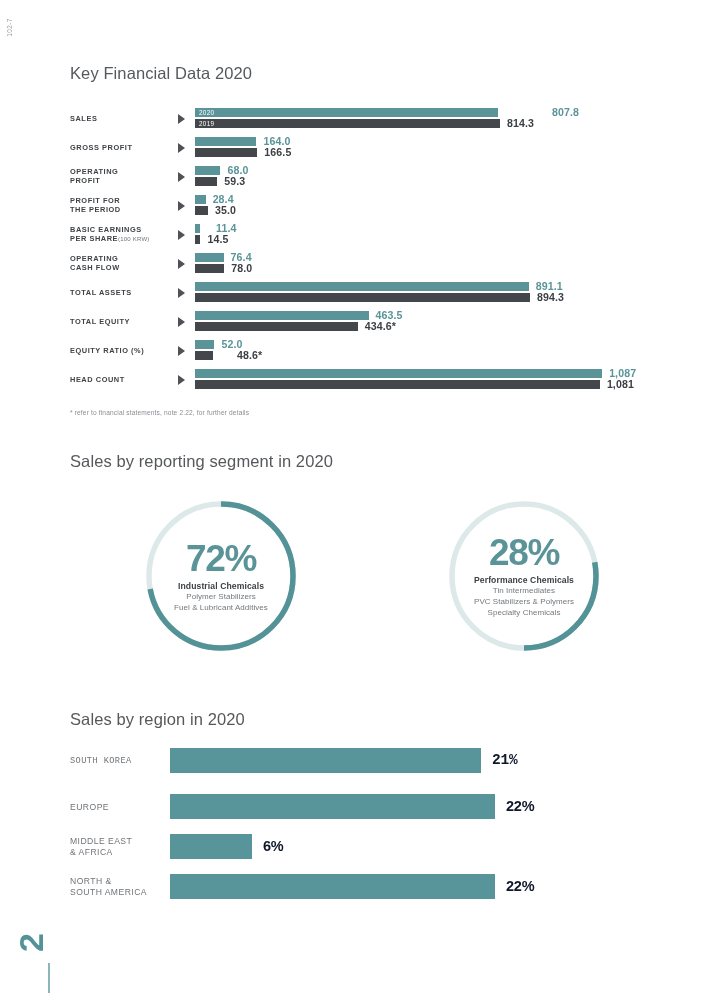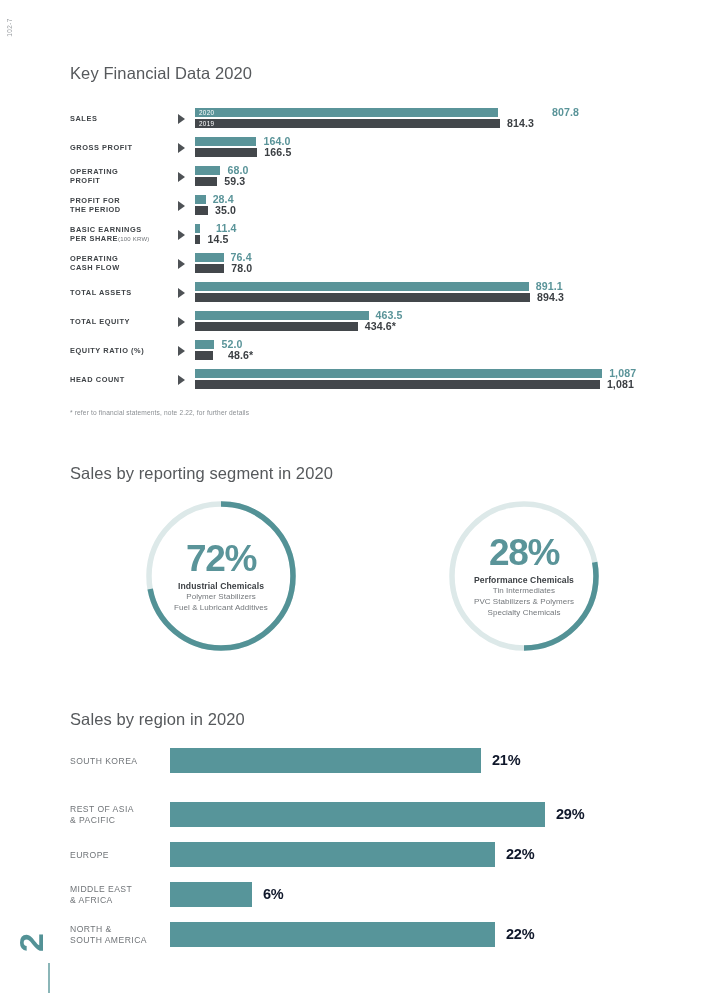--- a/index.html
+++ b/index.html
@@ -36,21 +36,21 @@
     background:#8bb6b8;
   }
 
   
   .h-section {
     position:absolute; left:70px;
     font-size:16.5px; font-weight:normal; color:#56595c;
     letter-spacing:.1px;
   }
   #h-kfd  { top:64px;text-align:right; }
-  #h-seg  { top:464px;text-align:right; }
+  #h-seg  { top:452px;text-align:right; }
   #h-reg  { top:710px; }
 
   
   #kfd { position:absolute; left:70px; top:108px; width:600px; }
   .kfd-row { position:relative; height:0; }
   .kfd-label {
     position:absolute; left:0; width:108px;
     font-size:7.4px; font-weight:bold; letter-spacing:.55px;
     color:#3f4347; line-height:9.2px; text-transform:uppercase;
   }
@@ -203,21 +203,21 @@
       <div class="bar-val y2020" style="top: -2px; left: 305.602px;">463.5</div>
       <div class="bar y2019" style="top: 11px; width: 162.777px;"></div>
       <div class="bar-val y2019" style="top: 9px; left: 294.777px;">434.6*</div>
     </div>
     <div class="kfd-row" style="height: 22px; position: relative; margin-bottom: 7px;">
       <div class="kfd-label" style="top: 6px;"><span>EQUITY RATIO (%)</span></div>
       <div class="arrow" style="top: 6px;"></div>
       <div class="bar y2020" style="top: 0px; width: 19.4764px;"></div>
       <div class="bar-val y2020" style="top: -2px; left: 151.476px;">52.0</div>
       <div class="bar y2019" style="top: 11px; width: 18.2029px;"></div>
-      <div class="bar-val y2019" style="top: 9px; left: 158px;">48.6*</div>
+      <div class="bar-val y2019" style="top: 9px; left: 167px;">48.6*</div>
     </div>
     <div class="kfd-row" style="height: 22px; position: relative; margin-bottom: 7px;">
       <div class="kfd-label" style="top: 6px;"><span>HEAD COUNT</span></div>
       <div class="arrow" style="top: 6px;"></div>
       <div class="bar y2020" style="top: 0px; width: 407.131px;"></div>
       <div class="bar-val y2020" style="top: -2px; left: 539.131px;">1,087</div>
       <div class="bar y2019" style="top: 11px; width: 404.884px;"></div>
       <div class="bar-val y2019" style="top: 9px; left: 536.884px;">1,081</div>
     </div>
   </div>
@@ -248,29 +248,24 @@
       <div class="donut-title">Performance Chemicals</div>
       <div class="donut-sub">Tin Intermediates</div>
       <div class="donut-sub">PVC Stabilizers &amp; Polymers</div>
       <div class="donut-sub">Specialty Chemicals</div>
     </div>
   </div>
 
 <div class="h-section" id="h-reg">Sales by region in 2020</div>
 
 <div id="reg">
-    <div class="reg-row" style="position: relative; height: 31px; margin-bottom: 23px;">
+    <div class="reg-row" style="position: relative; height: 31px; margin-bottom: 15px; font-family: Liberation Mono, monospace;">
       <div class="reg-label" style="top: 8px;"><span>SOUTH KOREA</span></div>
       <div class="reg-bar" style="width: 311px; top: 0px;"></div>
       <div class="reg-val" style="left: 422px; top: 4px;">21%</div>
-    </div>
-    <div class="reg-row" style="position: relative; height: 25px; margin-bottom: 15px;">
-      <div class="reg-label" style="top: 2px;"><span>REST OF ASIA</span><br><span>&amp; PACIFIC</span></div>
-      <div class="reg-bar" style="width: 375px; top: 0px;"></div>
-      <div class="reg-val" style="left: 486px; top: 4px;">29%</div>
     </div>
     <div class="reg-row" style="position: relative; height: 25px; margin-bottom: 15px;">
       <div class="reg-label" style="top: 8px;"><span>EUROPE</span></div>
       <div class="reg-bar" style="width: 325px; top: 0px;"></div>
       <div class="reg-val" style="left: 436px; top: 4px;">22%</div>
     </div>
     <div class="reg-row" style="position: relative; height: 25px; margin-bottom: 15px;">
       <div class="reg-label" style="top: 2px;"><span>MIDDLE EAST</span><br><span>&amp; AFRICA</span></div>
       <div class="reg-bar" style="width: 82px; top: 0px;"></div>
       <div class="reg-val" style="left: 193px; top: 4px;">6%</div>

